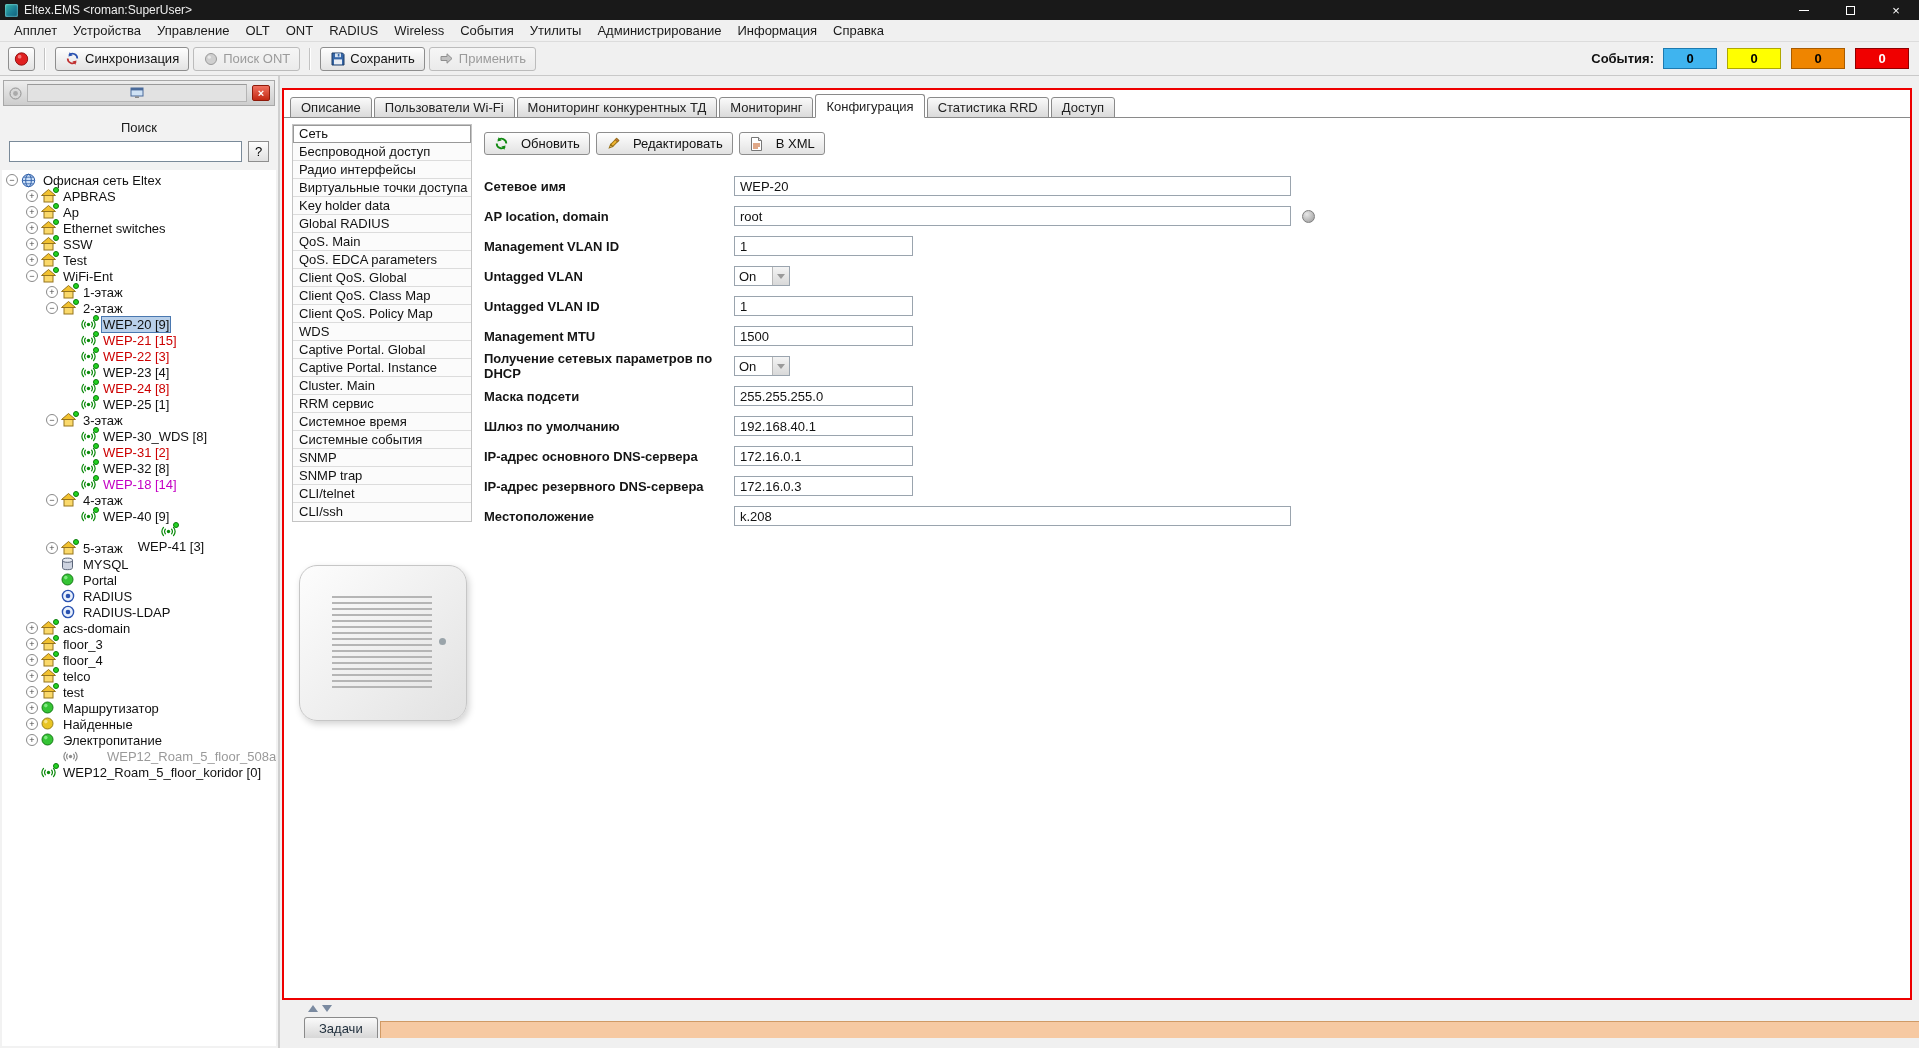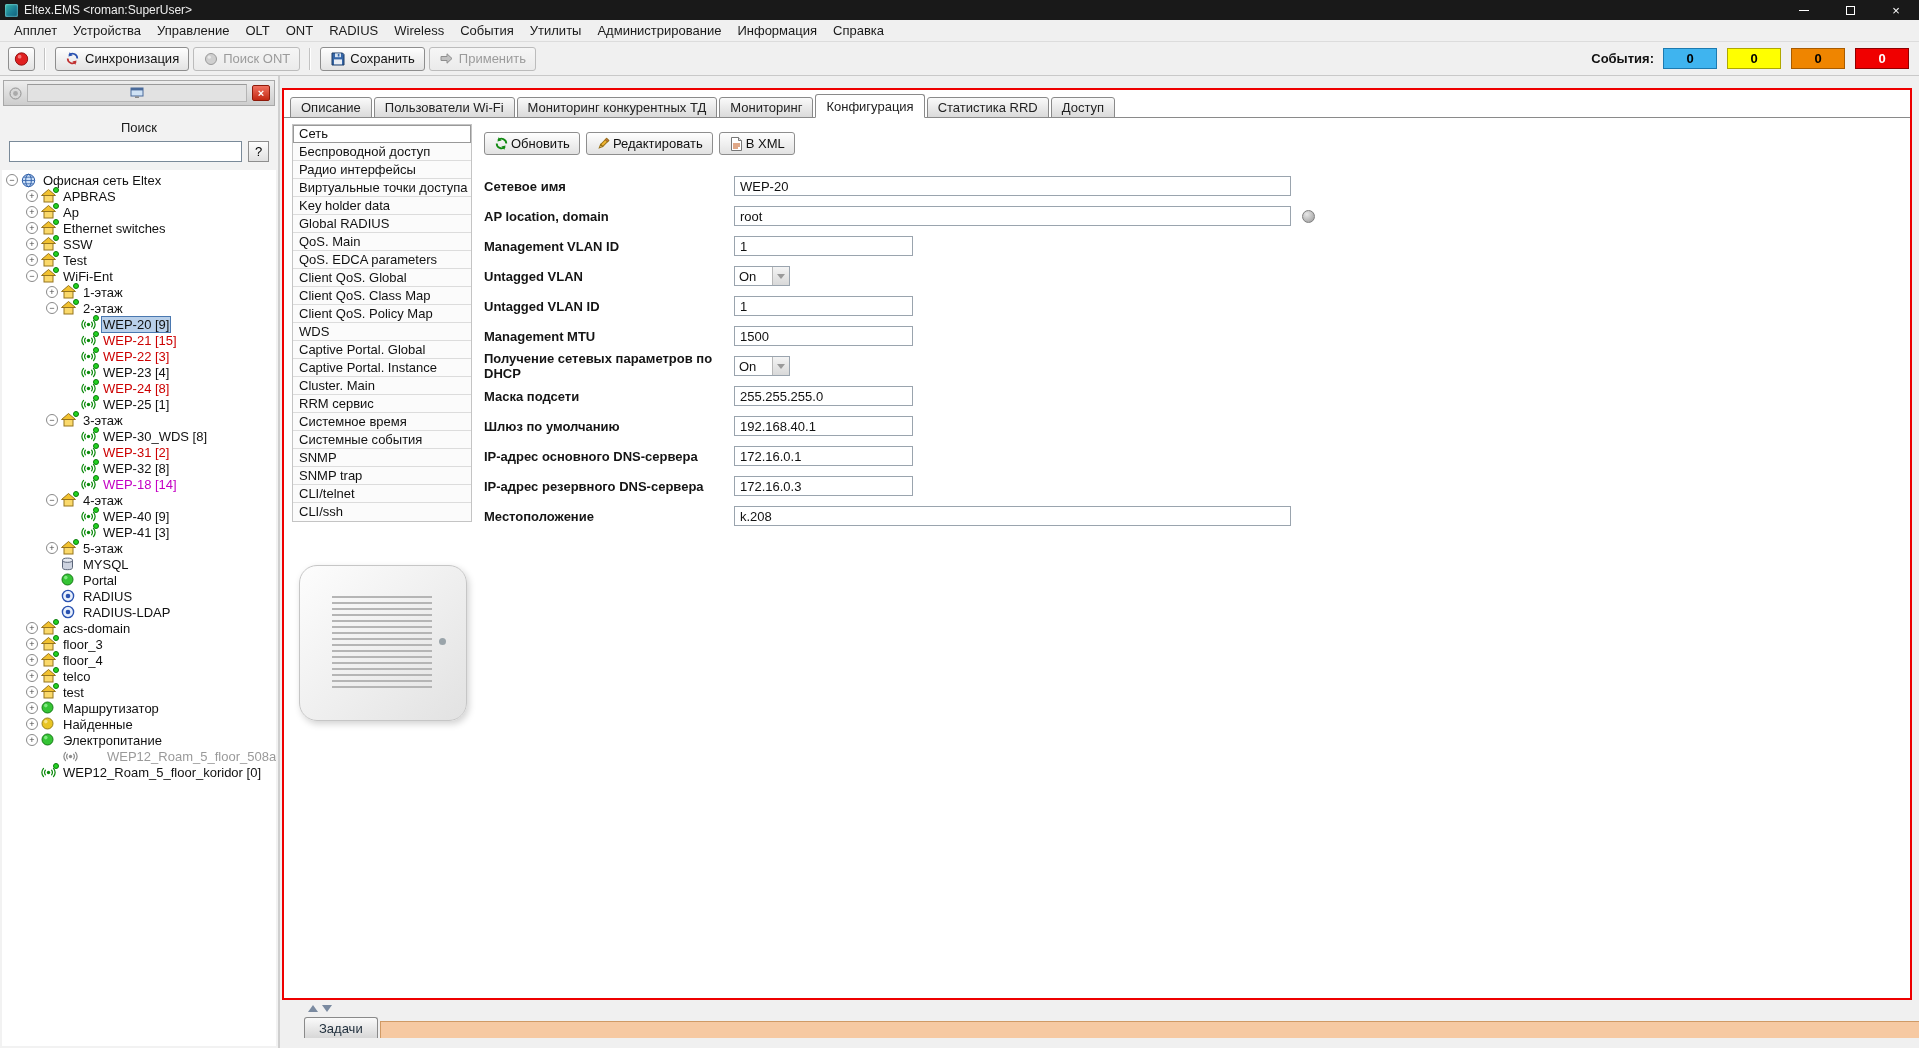--- a/index.html
+++ b/index.html
@@ -61,21 +61,21 @@
   .left-col{width:182px;flex:none;display:flex;flex-direction:column;gap:27px;}
   .sections{width:180px;border:1px solid #c4c4c4;background:#fbfbfb;}
   .section-item{height:18px;line-height:17px;padding:0 6px;border-bottom:1px solid #dcdcdc;background:#fbfbfb;color:#111;white-space:nowrap;overflow:hidden;}
   .section-item:last-child{border-bottom:none;}
   .section-item.active{background:#ffffff;outline:1px solid #999;outline-offset:-1px;}
   .device{margin:16px auto 0;width:168px;height:156px;border-radius:18px;background:linear-gradient(135deg,#fdfdfd,#e2e2e2);border:1px solid #c6c6c6;box-shadow:2px 3px 7px rgba(0,0,0,.18);position:relative;flex:none;}
   .vents{position:absolute;left:32px;top:30px;width:100px;height:94px;background:repeating-linear-gradient(#b5b5b5 0 2px,transparent 2px 6px);}
   .device-led{position:absolute;right:20px;top:72px;width:7px;height:7px;border-radius:50%;background:#9aa4aa;}
   .form-col{flex:1;padding-left:10px;}
   .actions{display:flex;gap:6px;margin:8px 0 16px 0;}
-  .abtn{display:inline-flex;align-items:center;gap:2px;height:23px;padding:0 9px;background:linear-gradient(#fefefe,#e2e2e2);border:1px solid #8e8e8e;border-radius:3px;font-size:13px;font-family:inherit;color:#111;}
+  .abtn{display:inline-flex;align-items:center;gap:12px;height:23px;padding:0 9px;background:linear-gradient(#fefefe,#e2e2e2);border:1px solid #8e8e8e;border-radius:3px;font-size:13px;font-family:inherit;color:#111;}
   .form-row{display:flex;align-items:center;height:30px;}
   .form-label{width:250px;flex:none;font-weight:bold;color:#141414;}
   .tfield{height:20px;border:1px solid #9aa4ae;background:#fff;padding:0 5px;display:flex;align-items:center;color:#111;}
   .tfield.wide{width:557px;}
   .tfield.narrow{width:179px;}
   .combo{display:flex;height:20px;border:1px solid #9aa4ae;background:#fff;width:56px;}
   .combo-text{flex:1;padding:0 4px;display:flex;align-items:center;}
   .combo-btn{width:17px;background:linear-gradient(#f4f4f4,#d9d9d9);border-left:1px solid #b8b8b8;display:flex;align-items:center;justify-content:center;}
   .combo-arrow{width:0;height:0;border-left:4px solid transparent;border-right:4px solid transparent;border-top:5px solid #9a9a9a;}
   .led-indicator{width:13px;height:13px;border-radius:50%;background:radial-gradient(circle at 35% 30%,#e8e8e8,#999);border:1px solid #7e7e7e;margin-left:11px;flex:none;}
@@ -446,21 +446,21 @@
         <span class="handle-spacer"></span>
         <span class="node-icon">
           <svg width="15" height="15" viewBox="0 0 15 15">
             <circle cx="7.5" cy="7.5" r="1.7" fill="#0a8a0a"></circle>
             <path d="M4.4,5.2 a3.9,3.9 0 0 0 0,4.6 M10.6,5.2 a3.9,3.9 0 0 1 0,4.6 M2.5,3.4 a6.6,6.6 0 0 0 0,8.2 M12.5,3.4 a6.6,6.6 0 0 1 0,8.2" fill="none" stroke="#0a8a0a" stroke-width="1.2" stroke-linecap="round"></path>
           </svg>
           <span class="badge"></span>
         </span>
         <span class="node-label">WEP-40 [9]</span>
       </div>
-      <div class="tree-row" style="padding-left: 64px;">
+      <div class="tree-row" style="padding-left: 64px; flex-direction: column;">
         <span class="handle-spacer"></span>
         <span class="node-icon">
           <svg width="15" height="15" viewBox="0 0 15 15">
             <circle cx="7.5" cy="7.5" r="1.7" fill="#0a8a0a"></circle>
             <path d="M4.4,5.2 a3.9,3.9 0 0 0 0,4.6 M10.6,5.2 a3.9,3.9 0 0 1 0,4.6 M2.5,3.4 a6.6,6.6 0 0 0 0,8.2 M12.5,3.4 a6.6,6.6 0 0 1 0,8.2" fill="none" stroke="#0a8a0a" stroke-width="1.2" stroke-linecap="round"></path>
           </svg>
           <span class="badge"></span>
         </span>
         <span class="node-label">WEP-41 [3]</span>
       </div>

